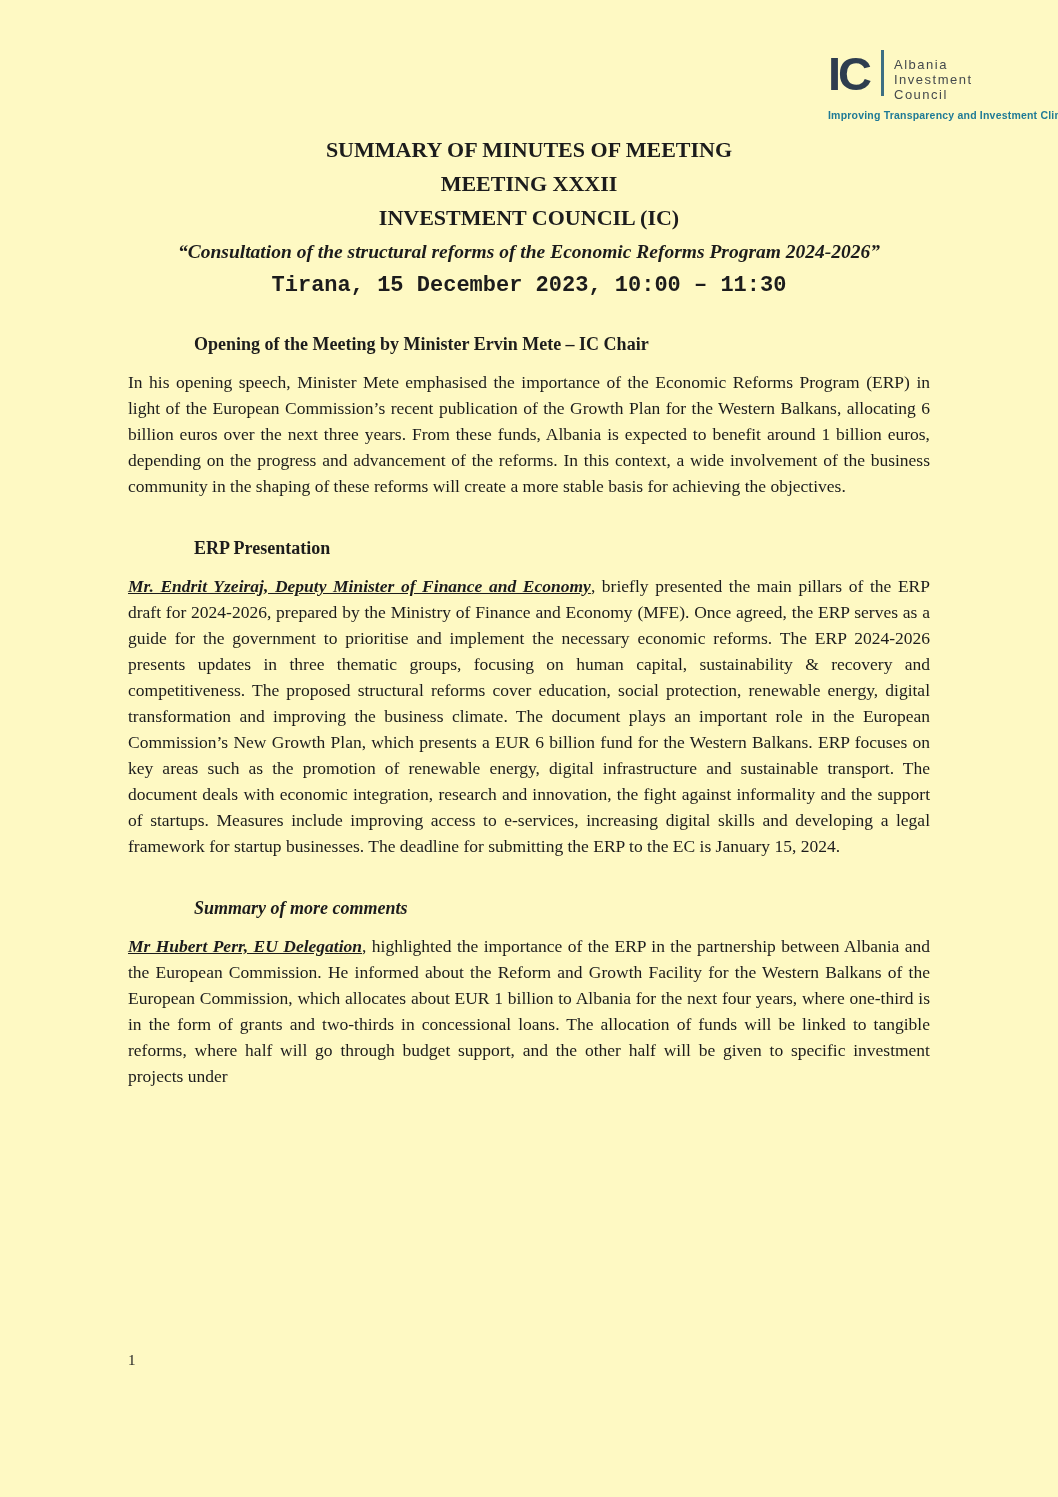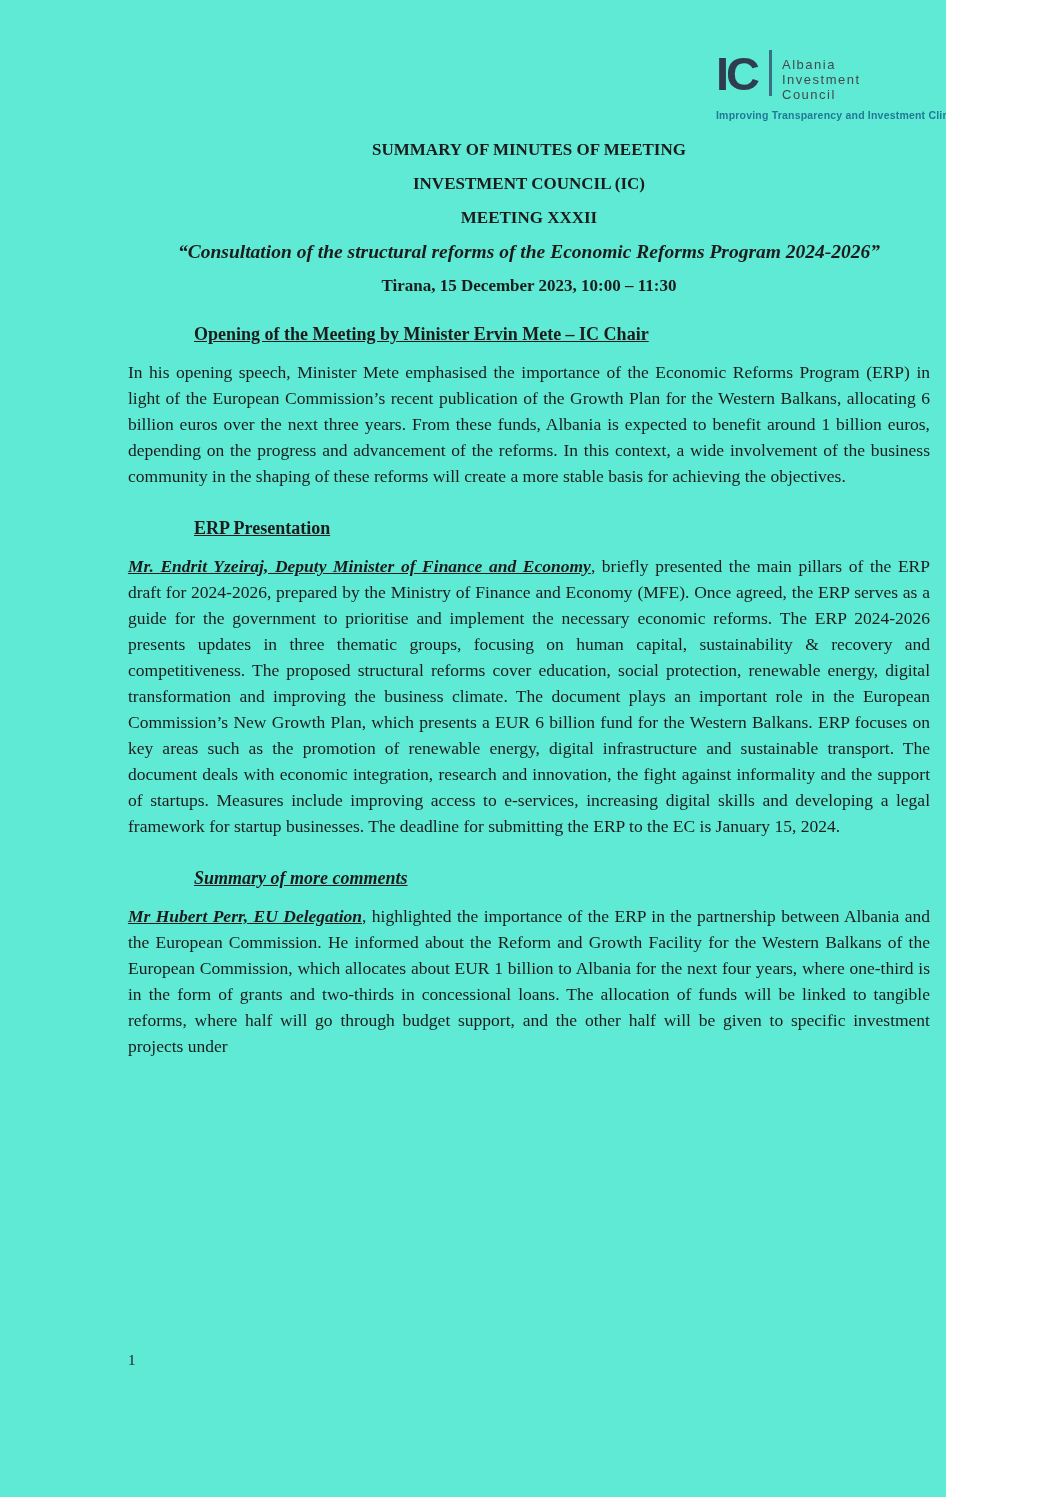--- a/index.html
+++ b/index.html
@@ -1,19 +1,19 @@
 <!DOCTYPE html>
 <html><head>
 <meta charset="utf-8">
 <style>
   html,body{margin:0;padding:0;background:#ffffff;}
   .page{
     position:relative;
-    width:946px;height:1497px;
-    background:#5eead4;
+    width:1058px;height:1497px;
+    background:#fef9c3;
     font-family:"Liberation Serif", serif;
     color:#1c1c1c;
     overflow:hidden;
   }
   
   .logo{position:absolute;top:44px;right:28px;width:202px;}
   .logo-row{display:flex;align-items:center;}
   .monogram{
     font-family:"Liberation Sans", sans-serif;
     font-weight:bold;font-size:47px;line-height:47px;
@@ -26,36 +26,36 @@
   }
   .tagline{
     margin-top:7px;
     font-family:"Liberation Sans", sans-serif;
     font-weight:bold;font-size:10.5px;letter-spacing:0.2px;
     color:#1f7a96;white-space:nowrap;
   }
   
   .content{position:absolute;top:140px;left:128px;width:802px;}
   .title{
-    text-align:center;font-weight:bold;font-size:17px;line-height:19px;
+    text-align:center;font-weight:bold;font-size:22px;line-height:19px;
     margin:0 0 15px 0;
   }
   .title.subtitle{font-style:italic;font-size:19.5px;}
-  .title.date-line{margin-bottom:0;}
+  .title.date-line{margin-bottom:0;font-family:Liberation Mono, monospace;}
   p.body{
     font-size:17.5px;line-height:26px;text-align:justify;
     margin:0 0 16px 0;
   }
   p.first-para{margin-top:48px;}
   .heading{
     font-weight:bold;font-size:18px;line-height:22px;
     padding-left:66px;margin:28px 0 14px 0;
   }
   .heading.italic{font-style:italic;}
-  .heading.space-top{margin-top:28px;text-decoration:underline;}
+  .heading.space-top{margin-top:38px;}
   .speaker{font-weight:bold;font-style:italic;text-decoration:underline;}
   
   .page-number{
     position:absolute;left:128px;top:1352px;
     font-size:15px;color:#222;
   }
 </style>
 </head>
 <body>
 
@@ -70,22 +70,22 @@
         <div>Investment</div>
         <div>Council</div>
       </div>
     </div>
     <div class="tagline">Improving Transparency and Investment Climate</div>
   </header>
 
   <main class="content">
 
     <div class="title">SUMMARY OF MINUTES OF MEETING</div>
+    <div class="title">MEETING XXXII</div>
     <div class="title">INVESTMENT COUNCIL (IC)</div>
-    <div class="title">MEETING XXXII</div>
     <div class="title subtitle">“Consultation of the structural reforms of the Economic Reforms Program 2024-2026”</div>
     <div class="title date-line">Tirana, 15 December 2023, 10:00 – 11:30</div>
 
 
     <div class="heading space-top">Opening of the Meeting by Minister Ervin Mete – IC Chair</div>
     <p class="body">In his opening speech, Minister Mete emphasised the importance of the Economic Reforms Program (ERP) in light of the European Commission’s recent publication of the Growth Plan for the Western Balkans, allocating 6 billion euros over the next three years. From these funds, Albania is expected to benefit around 1 billion euros, depending on the progress and advancement of the reforms. In this context, a wide involvement of the business community in the shaping of these reforms will create a more stable basis for achieving the objectives.</p>
 
     <div class="heading space-top">ERP Presentation</div>
     <p class="body"><span class="speaker">Mr. Endrit Yzeiraj, Deputy Minister of Finance and Economy</span><span>, briefly presented the main pillars of the ERP draft for 2024-2026, prepared by the Ministry of Finance and Economy (MFE). Once agreed, the ERP serves as a guide for the government to prioritise and implement the necessary economic reforms. The ERP 2024-2026 presents updates in three thematic groups, focusing on human capital, sustainability &amp; recovery and competitiveness. The proposed structural reforms cover education, social protection, renewable energy, digital transformation and improving the business climate. The document plays an important role in the European Commission’s New Growth Plan, which presents a EUR 6 billion fund for the Western Balkans. ERP focuses on key areas such as the promotion of renewable energy, digital infrastructure and sustainable transport. The document deals with economic integration, research and innovation, the fight against informality and the support of startups. Measures include improving access to e-services, increasing digital skills and developing a legal framework for startup businesses. The deadline for submitting the ERP to the EC is January 15, 2024.</span></p>
 

